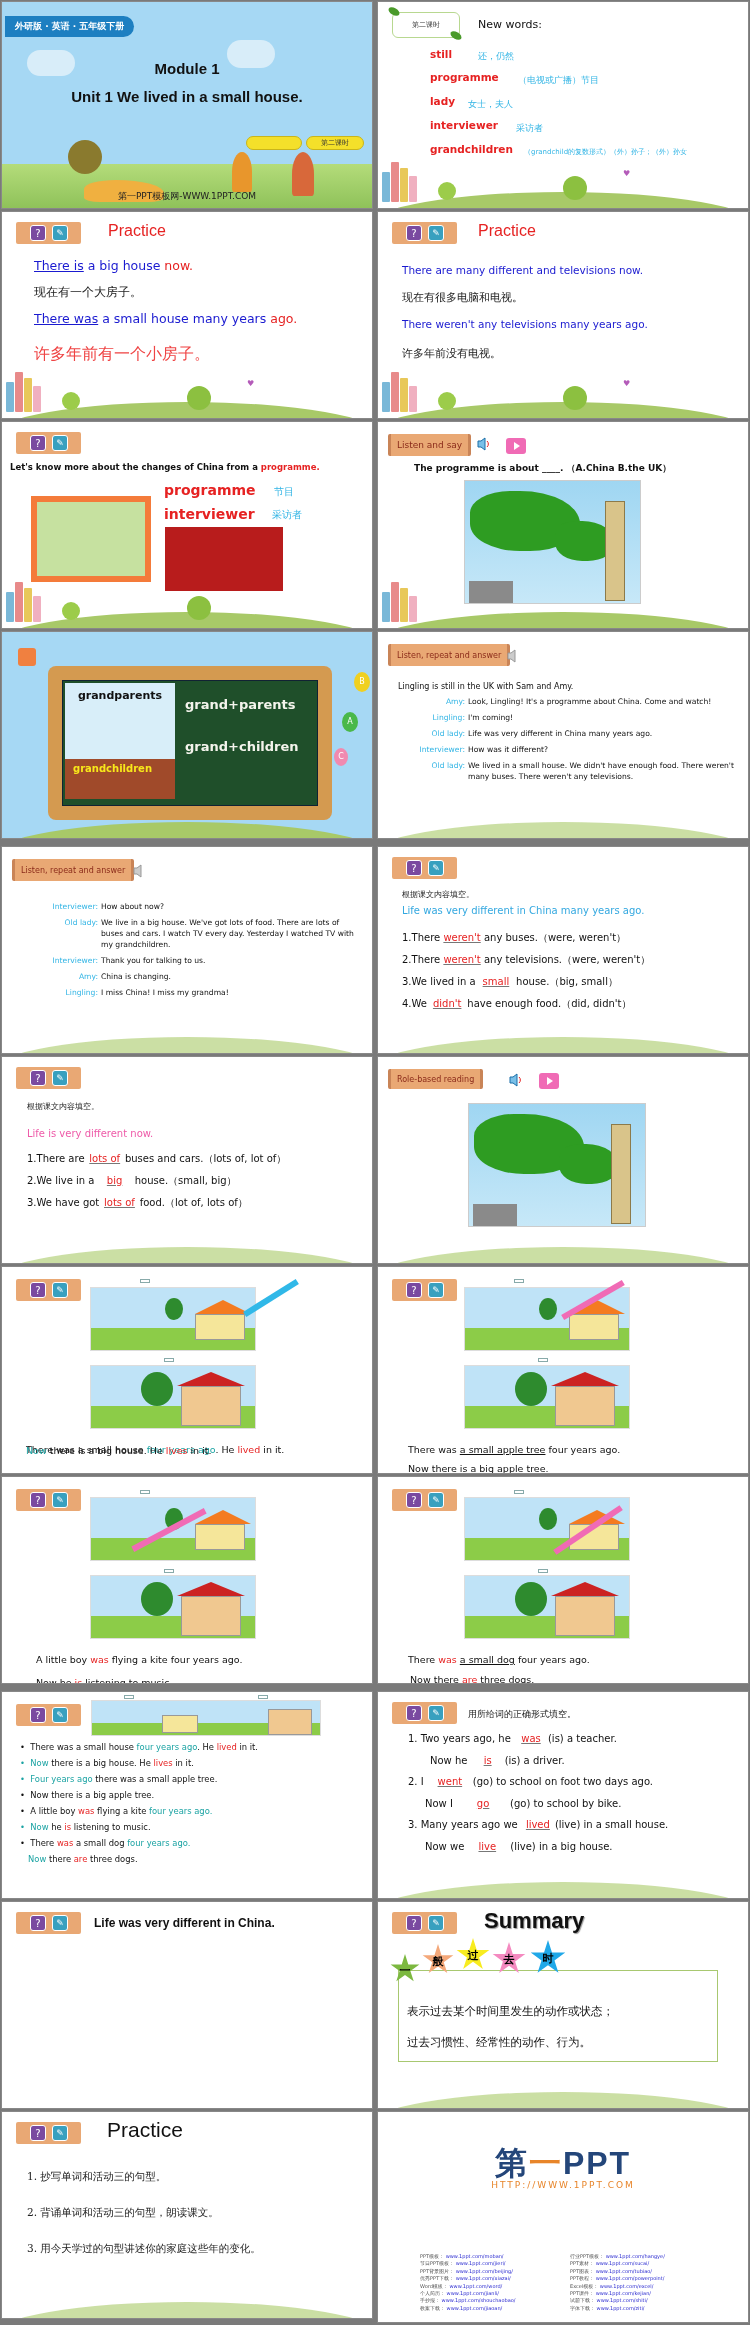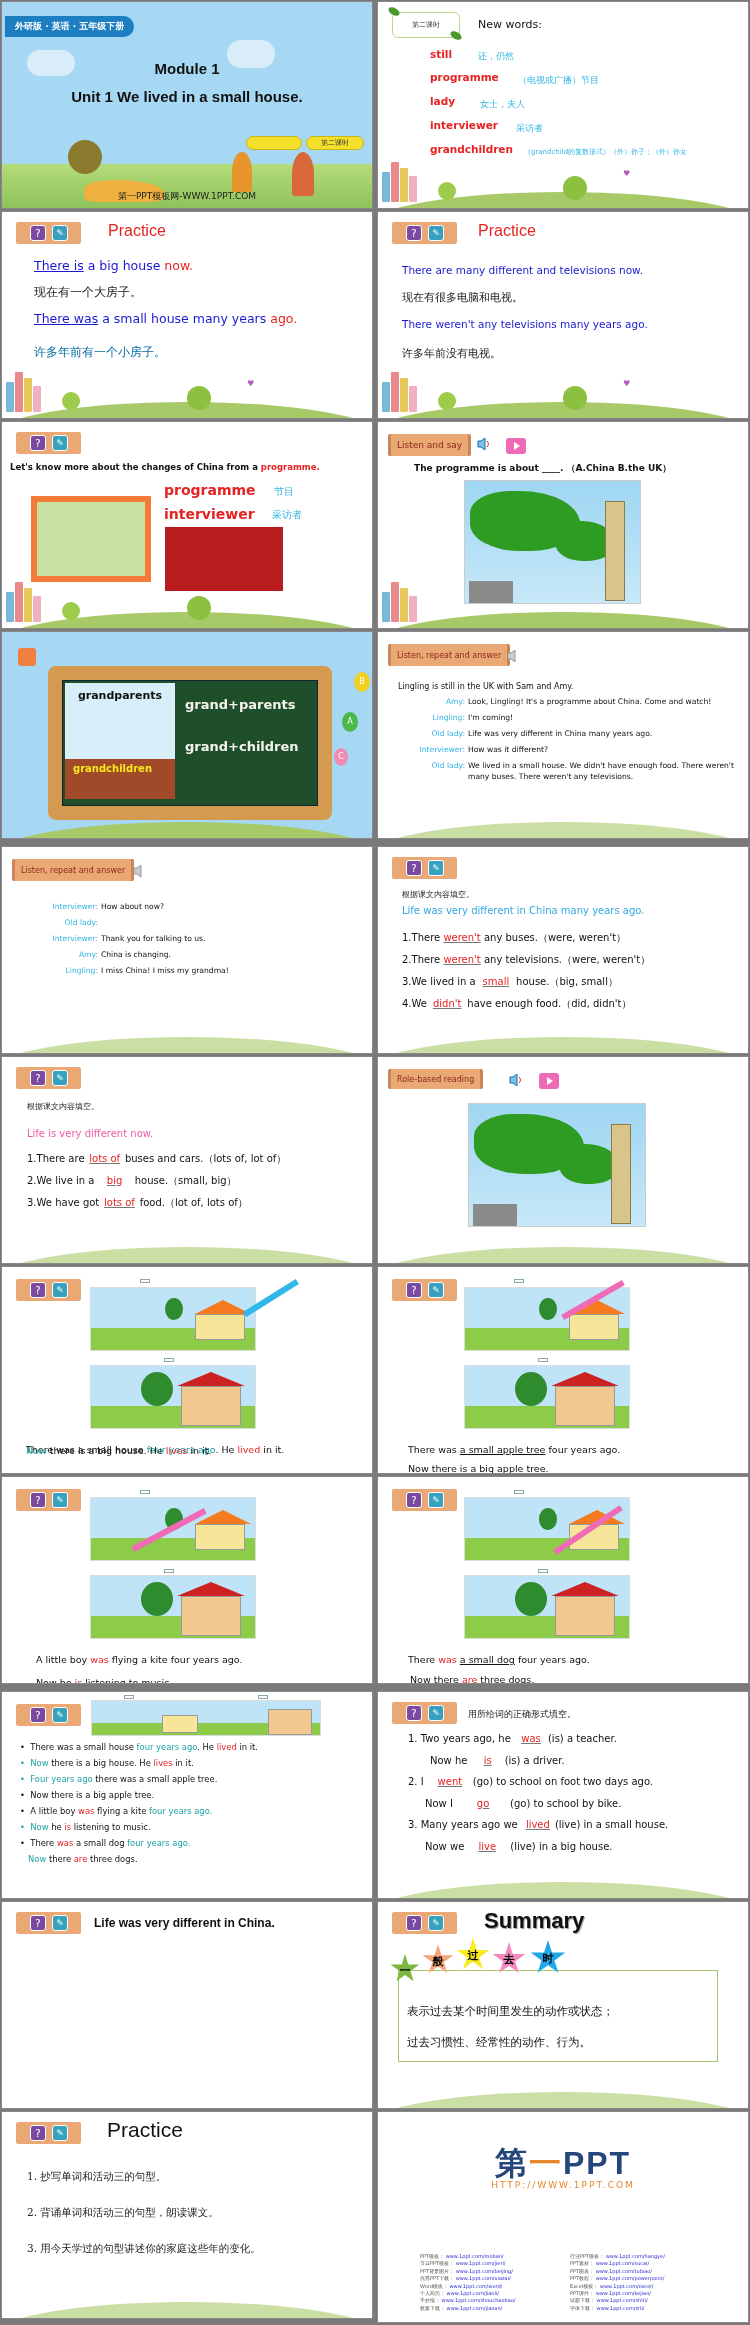--- a/index.html
+++ b/index.html
@@ -61,21 +61,21 @@
 <div class="slide r" style="top:1px">
   <div style="position:absolute;left:14px;top:10px;width:68px;height:26px;border:1px solid #b8d890;border-radius:6px;font-size:7px;color:#333;text-align:center;line-height:24px;background:#fff">第二课时</div>
   <div style="position:absolute;left:10px;top:6px;width:12px;height:7px;background:#4a9a2a;border-radius:50%;transform:rotate(30deg)"></div>
   <div style="position:absolute;left:72px;top:30px;width:12px;height:7px;background:#4a9a2a;border-radius:50%;transform:rotate(30deg)"></div>
   <div style="position:absolute;left:100px;top:16px;font-size:11px;color:#111">New words:</div>
   <div style="position:absolute;left:52px;top:46px;font-size:10.5px;color:#e62222;font-weight:bold">still</div>
   <div style="position:absolute;left:100px;top:48px;font-size:9px;color:#33b5e5">还，仍然</div>
   <div style="position:absolute;left:52px;top:69px;font-size:10.5px;color:#e62222;font-weight:bold">programme</div>
   <div style="position:absolute;left:140px;top:72px;font-size:9px;color:#33b5e5">（电视或广播）节目</div>
   <div style="position:absolute;left:52px;top:93px;font-size:10.5px;color:#e62222;font-weight:bold">lady</div>
-  <div style="position:absolute;left:102px;top:96px;font-size:9px;color:#33b5e5">女士，夫人</div>
+  <div style="position:absolute;left:90px;top:96px;font-size:9px;color:#33b5e5">女士，夫人</div>
   <div style="position:absolute;left:52px;top:117px;font-size:10.5px;color:#e62222;font-weight:bold">interviewer</div>
   <div style="position:absolute;left:138px;top:120px;font-size:9px;color:#33b5e5">采访者</div>
   <div style="position:absolute;left:52px;top:141px;font-size:10.5px;color:#e62222;font-weight:bold">grandchildren</div>
   <div style="position:absolute;left:146px;top:145px;font-size:7px;color:#33b5e5;white-space:nowrap">（grandchild的复数形式）（外）孙子；（外）孙女</div>
   <div class="ground">
         <div class="hill"></div>
         <div class="pencils">
           <span style="left:2px;height:30px;background:#7ab8d8"></span>
           <span style="left:11px;height:40px;background:#e88a8a"></span>
           <span style="left:20px;height:34px;background:#e8c85a"></span>
@@ -89,21 +89,21 @@
 
 <div class="slide l" style="top:211px">
   <div class="badge">
         <span class="q">?</span>
         <span class="e">✎</span>
       </div>
   <div class="title-red" style="left:106px;top:10px;font-size:16px">Practice</div>
   <div style="position:absolute;left:32px;top:46px;font-size:12.5px;color:#1a1ad0;white-space:nowrap"><span class="u">There is</span><span> a big house </span><span class="red">now.</span></div>
   <div style="position:absolute;left:32px;top:72px;font-size:12px;color:#222;font-family:'DejaVu Serif',serif">现在有一个大房子。</div>
   <div style="position:absolute;left:32px;top:99px;font-size:12.5px;color:#1a1ad0;white-space:nowrap"><span class="u">There was</span><span> a small house many years </span><span class="red">ago.</span></div>
-  <div style="position:absolute;left:32px;top:132px;font-size:12px;color:#0369a1;font-family:Liberation Mono, monospace">许多年前有一个小房子。</div>
+  <div style="position:absolute;left:32px;top:132px;font-size:16px;color:#ef4444;font-family:Liberation Mono, monospace">许多年前有一个小房子。</div>
   <div class="ground">
         <div class="hill"></div>
         <div class="pencils">
           <span style="left:2px;height:30px;background:#7ab8d8"></span>
           <span style="left:11px;height:40px;background:#e88a8a"></span>
           <span style="left:20px;height:34px;background:#e8c85a"></span>
           <span style="left:29px;height:26px;background:#f0b0c0"></span>
         </div>
         <div class="tree" style="left:60px;width:18px;height:18px;background:#9ccc4a"></div>
         <div class="tree" style="left:185px;width:24px;height:24px;background:#8cc040"></div>
@@ -246,20 +246,21 @@
   <div class="speaker" style="left:130px;top:16px"><svg width="16" height="16" viewBox="0 0 16 16">
           <path d="M2 5h3l4-3v12l-4-3H2z" fill="#ccc" stroke="#999"></path>
         </svg></div>
   <div style="position:absolute;left:26px;top:54px;width:334px;font-size:7.6px;color:#111;line-height:11px">
     <div style="display:flex">
           <span class="cyan" style="width:70px;text-align:right;flex:none">Interviewer:</span>
           <span style="padding-left:3px">How about now?</span>
         </div>
     <div style="display:flex;margin-top:5px">
           <span class="cyan" style="width:70px;text-align:right;flex:none">Old lady:</span>
+          <span style="padding-left:3px">We live in a big house. We've got lots of food. There are lots of buses and cars. I watch TV every day. Yesterday I watched TV with my grandchildren.</span>
         </div>
     <div style="display:flex;margin-top:5px">
           <span class="cyan" style="width:70px;text-align:right;flex:none">Interviewer:</span>
           <span style="padding-left:3px">Thank you for talking to us.</span>
         </div>
     <div style="display:flex;margin-top:5px">
           <span class="cyan" style="width:70px;text-align:right;flex:none">Amy:</span>
           <span style="padding-left:3px">China is changing.</span>
         </div>
     <div style="display:flex;margin-top:5px">

